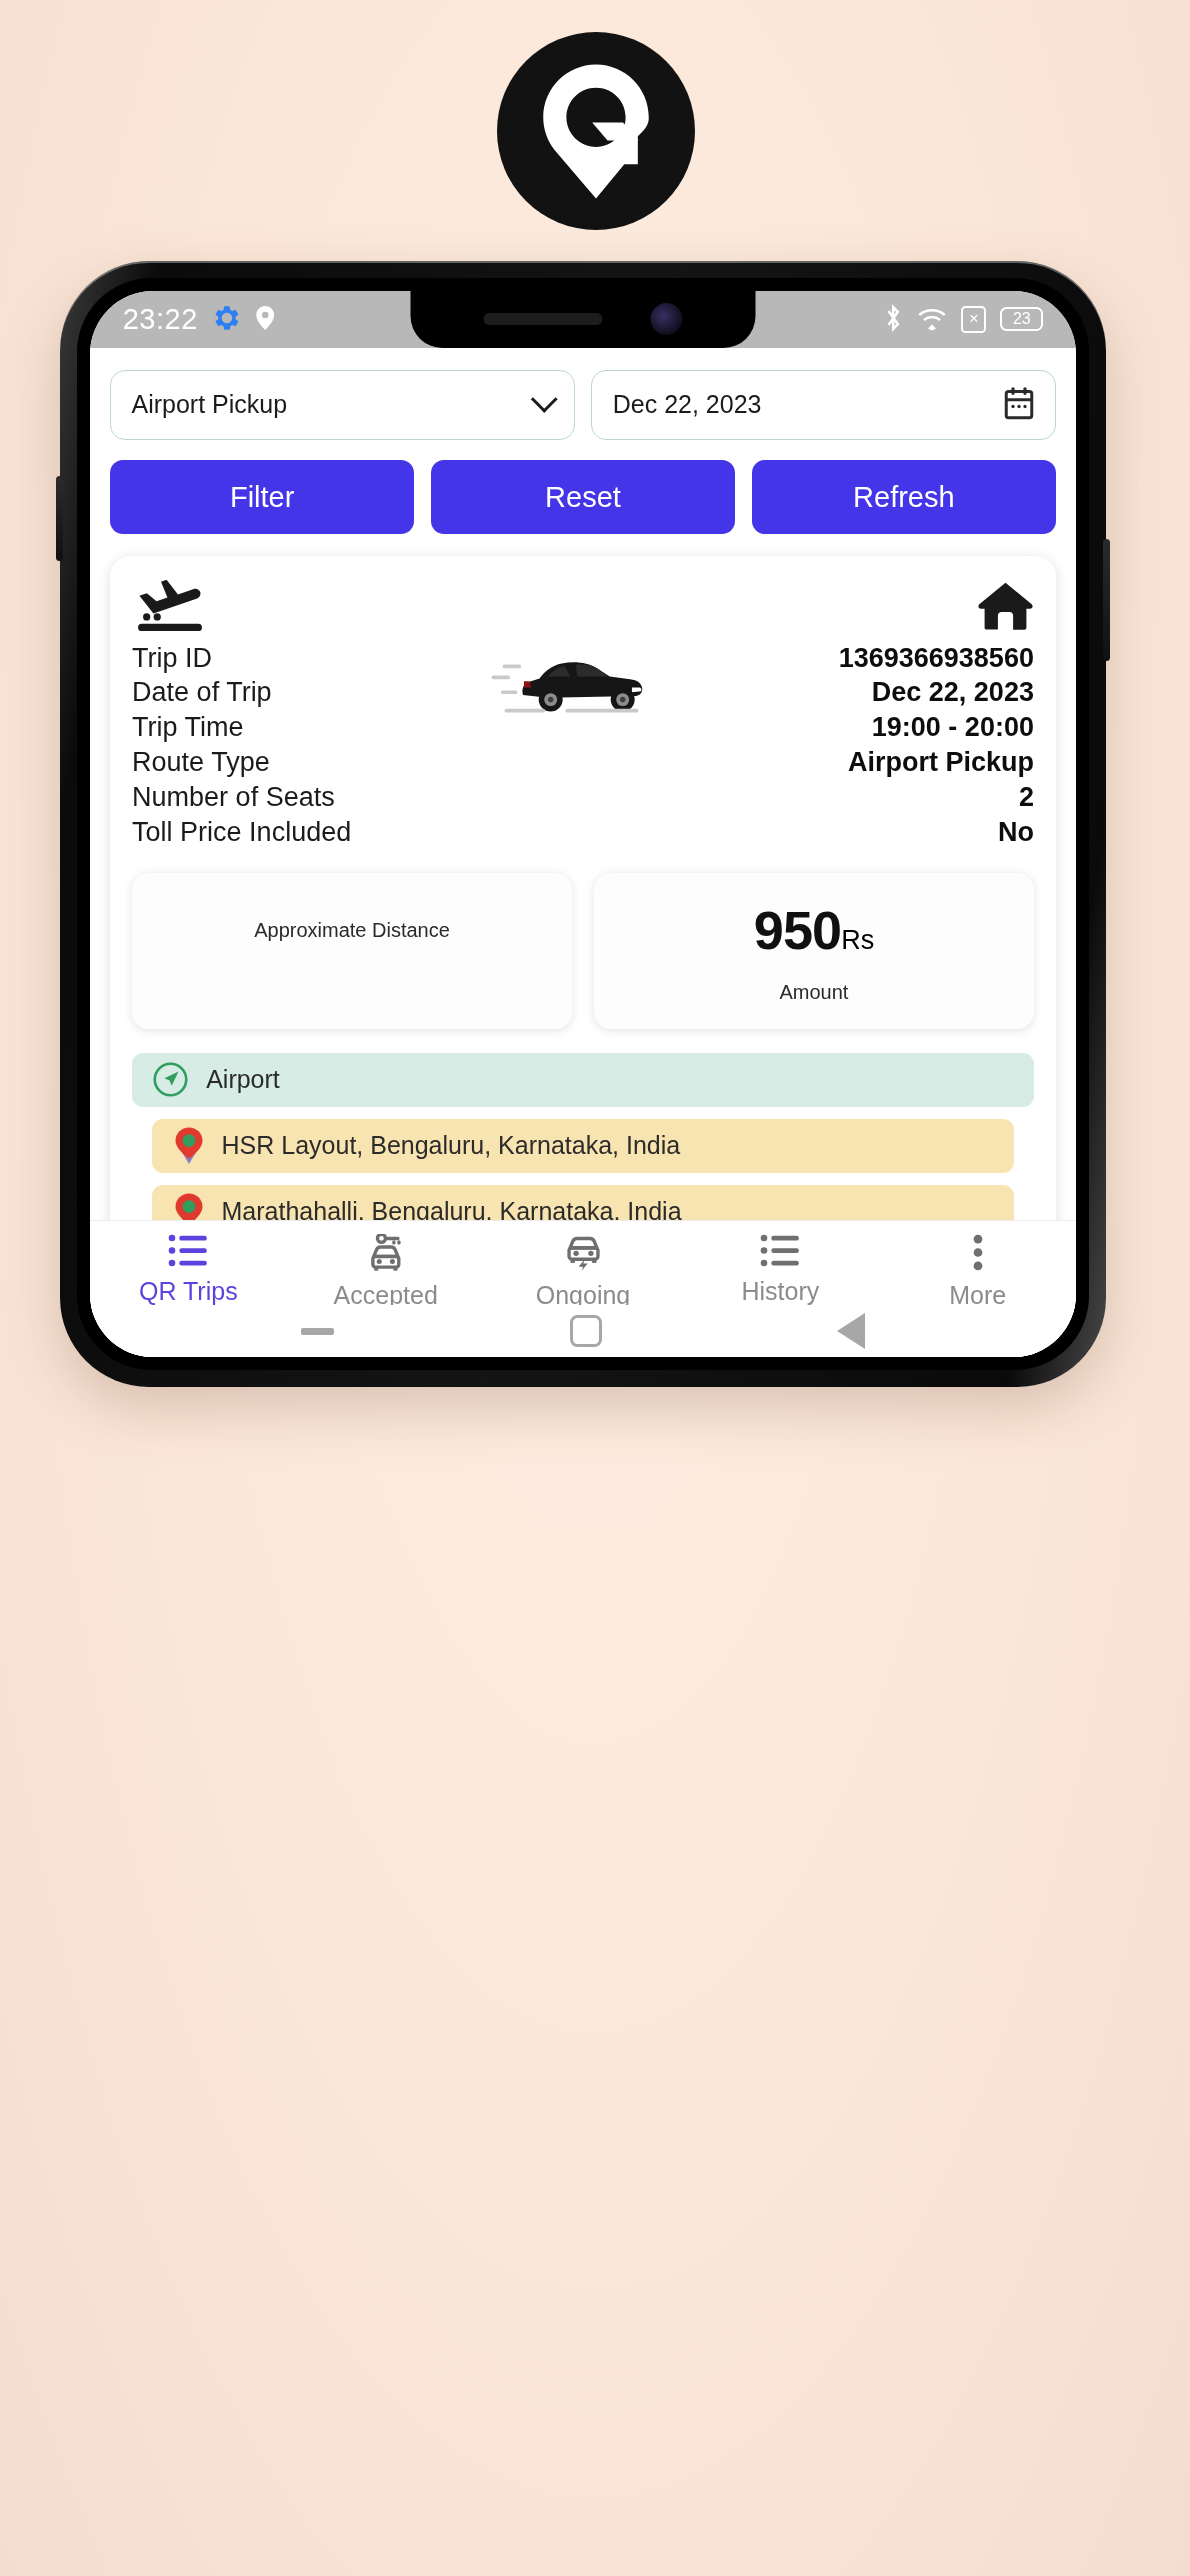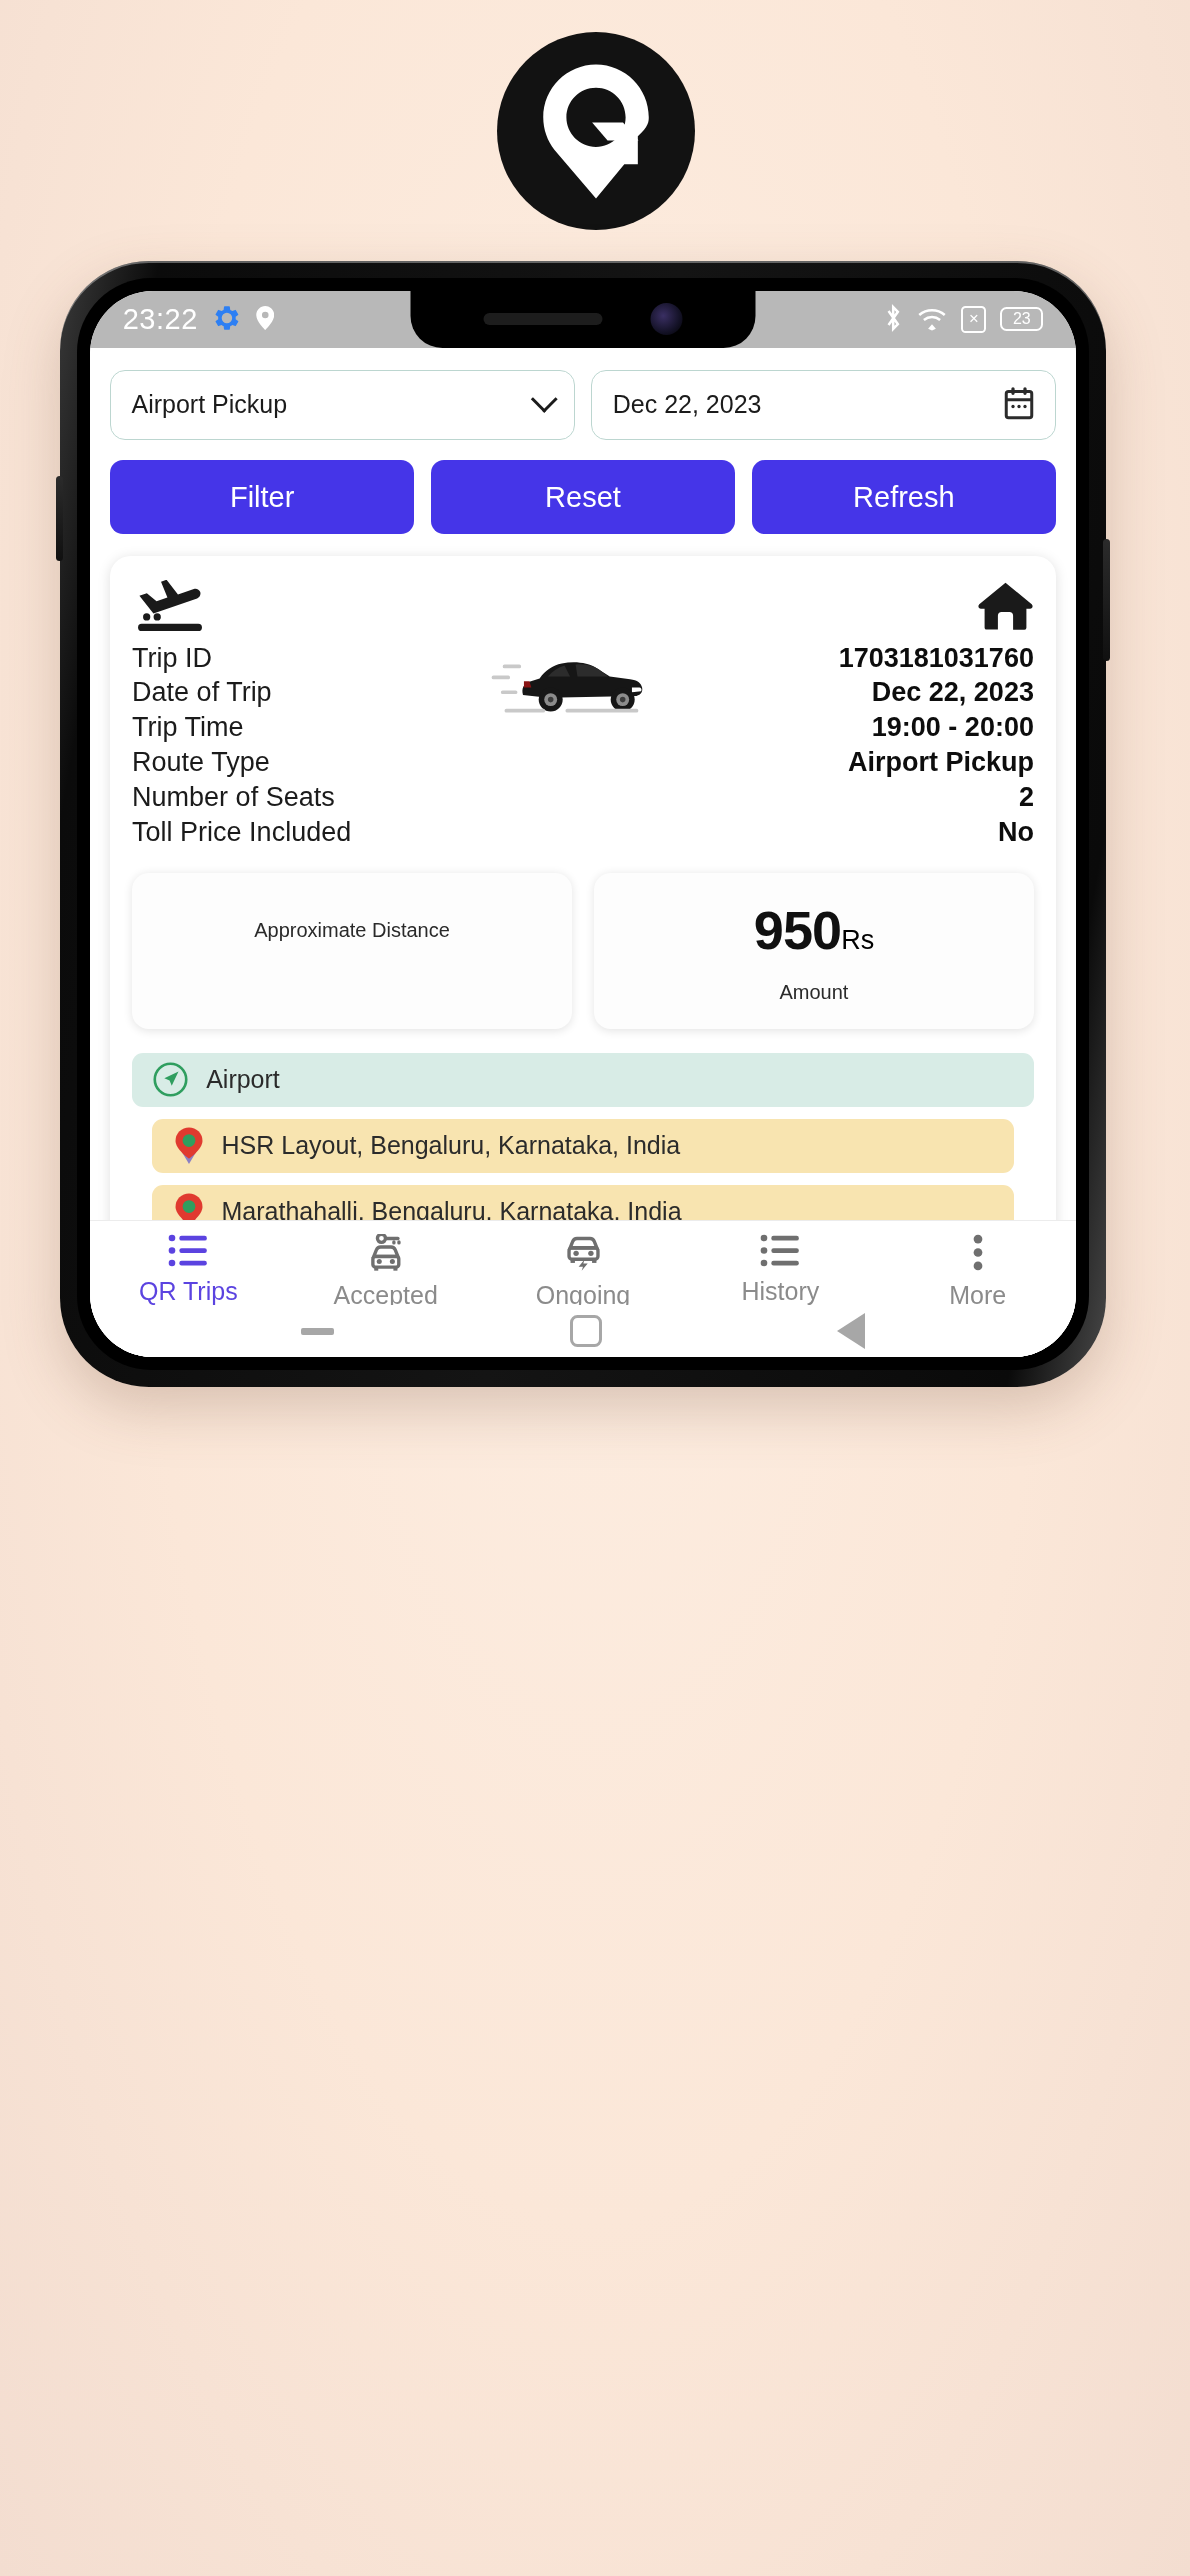--- a/index.html
+++ b/index.html
@@ -313,21 +313,21 @@
                 <circle cx="148" cy="57" r="3" fill="#3c3c3c"></circle>
               <g stroke="#c9c9c9" stroke-width="4" stroke-linecap="round">
                 <path d="M22 69h40M88 69h75"></path>
               </g>
             </svg>
           </div>
 
           <div class="detail-rows">
             <div class="drow">
               <span class="dlabel">Trip ID</span>
-              <span class="dvalue">1703181031760</span>
+              <span class="dvalue">1369366938560</span>
             </div>
             <div class="drow">
               <span class="dlabel">Date of Trip</span>
               <span class="dvalue">Dec 22, 2023</span>
             </div>
             <div class="drow">
               <span class="dlabel">Trip Time</span>
               <span class="dvalue">19:00 - 20:00</span>
             </div>
             <div class="drow">

